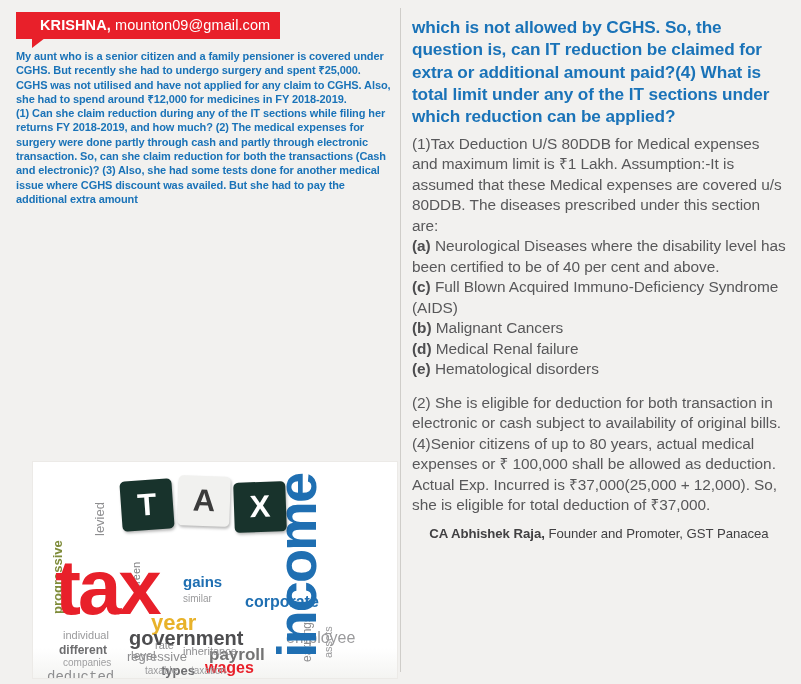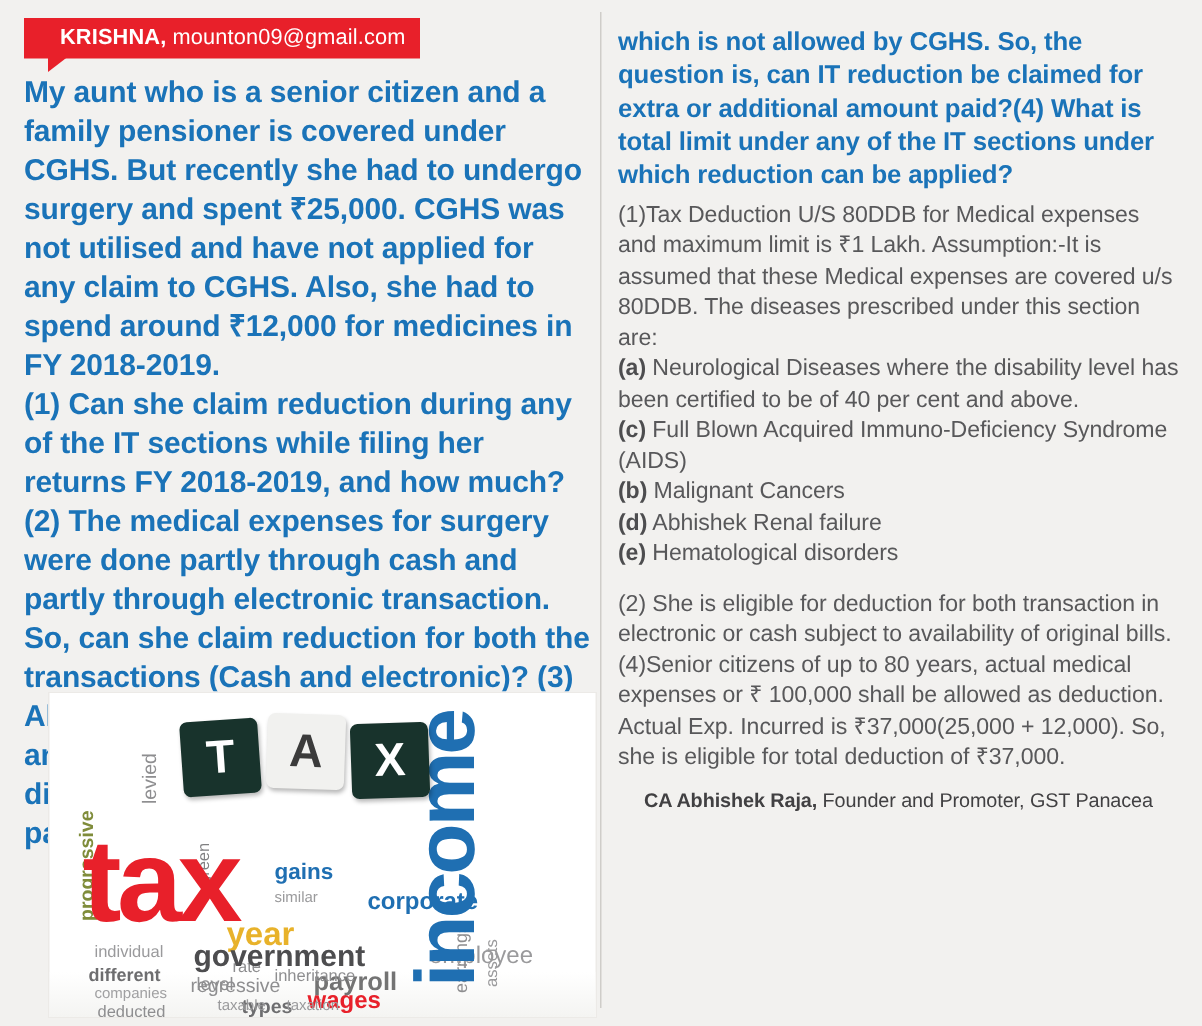--- a/index.html
+++ b/index.html
@@ -65,21 +65,21 @@
     bottom: -9px;
     width: 0;
     height: 0;
     border-left: 0 solid transparent;
     border-right: 13px solid transparent;
     border-top: 10px solid #e8202a;
   }
   
   .question {
     color: #1a73b8;
-    font-size: 20px;
+    font-size: 11px;
     line-height: 1.30;
     font-weight: bold;
     letter-spacing: -0.1px;
   }
   .question p {
     margin: 0;
   }
   .q-cont {
     color: #1a73b8;
     font-size: 17.2px;
@@ -208,21 +208,21 @@
         <div class="w" style="left:150px; top:112px; font-size:15px; font-weight:bold; color:#1f6fb2;">gains</div>
         <div class="w" style="left:212px; top:132px; font-size:16px; font-weight:bold; color:#1f6fb2;">corporate</div>
         <div class="w" style="left:150px; top:132px; font-size:10px; color:#9a9a9c;">similar</div>
         <div class="w" style="left:98px; top:128px; font-size:11px; color:#7f7f81; transform:rotate(-90deg); transform-origin:left top;">green</div>
         <div class="w" style="left:118px; top:150px; font-size:22px; font-weight:bold; color:#e8b22a;">year</div>
         <div class="w" style="left:122px; top:178px; font-size:11px; color:#8e8e90;">rate</div>
         <div class="w" style="left:18px; top:152px; font-size:13px; font-weight:bold; color:#7f8c3a; transform:rotate(-90deg); transform-origin:left top;">progressive</div>
         <div class="w" style="left:30px; top:168px; font-size:11px; color:#9a9a9c;">individual</div>
         <div class="w" style="left:26px; top:182px; font-size:12px; font-weight:bold; color:#6d6d6f;">different</div>
         <div class="w" style="left:30px; top:196px; font-size:10px; color:#a0a0a2;">companies</div>
-        <div class="w" style="left:32px; top:208px; font-size:11px; color:#8e8e90;">deducted</div>
+        <div class="w" style="left:14px; top:208px; font-size:14px; color:#8e8e90;font-family:Liberation Mono, monospace;">deducted</div>
         <div class="w" style="left:98px; top:188px; font-size:12px; color:#8e8e90;">level</div>
         <div class="w" style="left:128px; top:202px; font-size:13px; font-weight:bold; color:#6d6d6f;">types</div>
         <div class="w" style="left:172px; top:198px; font-size:16px; font-weight:bold; color:#e8202a;">wages</div>
         <div class="w" style="left:96px; top:166px; font-size:20px; font-weight:bold; color:#4d4d4f;">government</div>
         <div class="w" style="left:94px; top:188px; font-size:13px; color:#8e8e90;">regressive</div>
         <div class="w" style="left:176px; top:184px; font-size:17px; font-weight:bold; color:#737373;">payroll</div>
         <div class="w" style="left:150px; top:184px; font-size:11px; color:#8e8e90;">inheritance</div>
         <div class="w" style="left:214px; top:168px; font-size:16px; color:#9a9a9c;margin-left:39px;">employee</div>
         <div class="w" style="left:268px; top:200px; font-size:12px; color:#8e8e90; transform:rotate(-90deg); transform-origin:left top;">earnings</div>
         <div class="w" style="left:290px; top:196px; font-size:11px; color:#9a9a9c; transform:rotate(-90deg); transform-origin:left top;">assets</div>
@@ -249,21 +249,21 @@
       <p>
         <span class="lbl">(a)</span><span> Neurological Diseases where the disability level has been certified to be of 40 per cent and above.</span>
       </p>
       <p>
         <span class="lbl">(c)</span><span> Full Blown Acquired Immuno-Deficiency Syndrome (AIDS)</span>
       </p>
       <p>
         <span class="lbl">(b)</span><span> Malignant Cancers</span>
       </p>
       <p>
-        <span class="lbl">(d)</span><span> Abhishek Renal failure</span>
+        <span class="lbl">(d)</span><span> Medical Renal failure</span>
       </p>
       <p>
         <span class="lbl">(e)</span><span> Hematological disorders</span>
       </p>
 
       <div class="gap"></div>
 
       <p>(2) She is eligible for deduction for both transaction in electronic or cash subject to availability of original bills.</p>
       <p>(4)Senior citizens of up to 80 years, actual medical expenses or ₹ 100,000 shall be allowed as deduction. Actual Exp. Incurred is ₹37,000(25,000 + 12,000). So, she is eligible for total deduction of ₹37,000.</p>
     </div>

